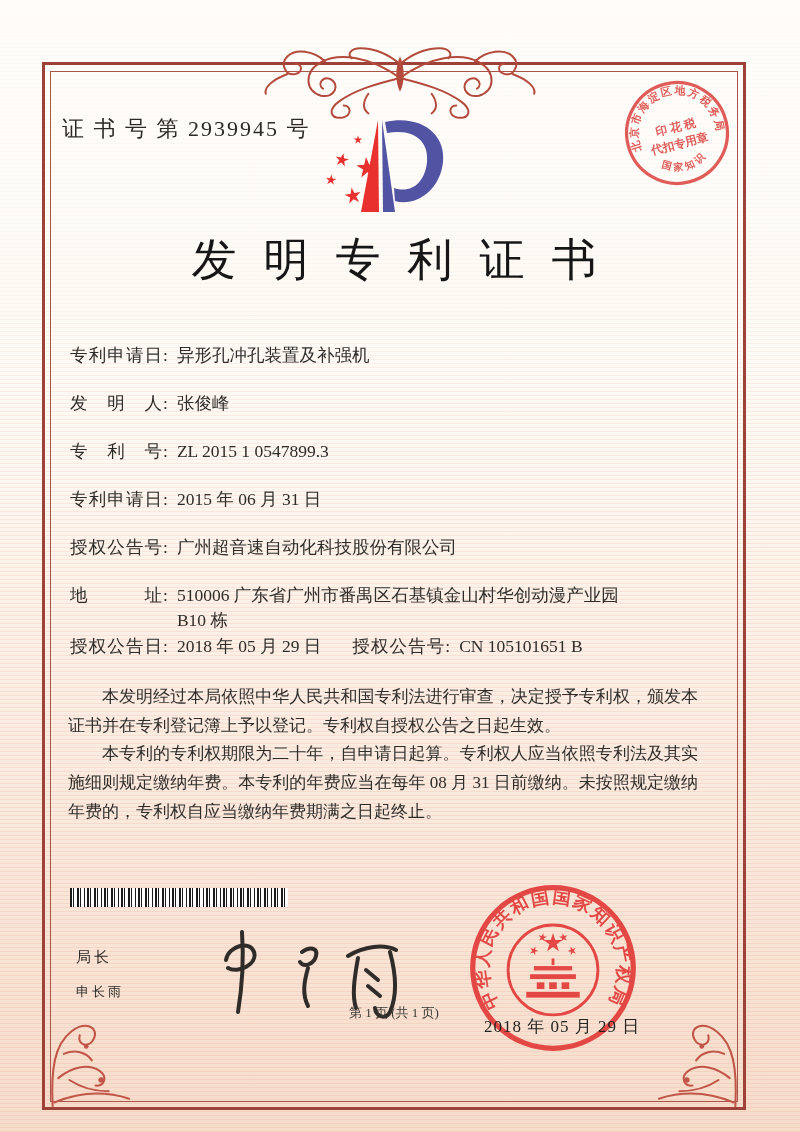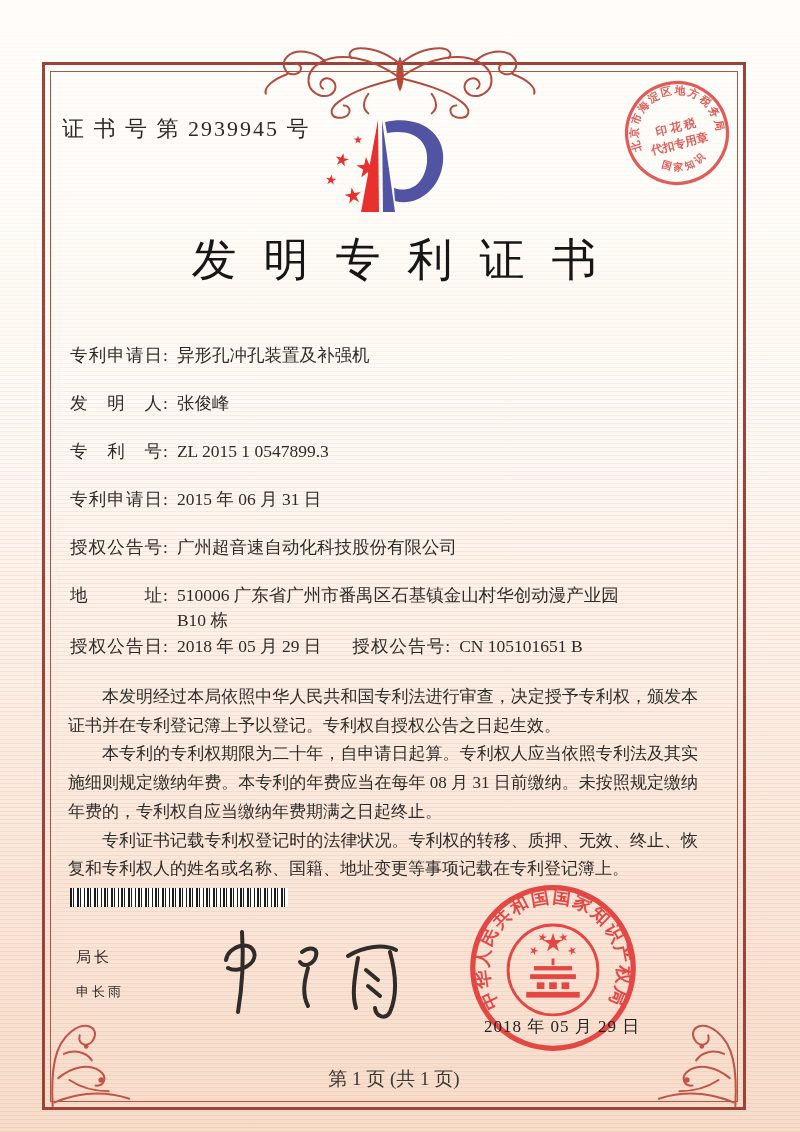--- a/index.html
+++ b/index.html
@@ -36,21 +36,21 @@
   .paras p{margin:0;text-indent:2em;}
   .barcode{position:absolute;left:70px;top:888px;width:218px;height:19px;
       background:repeating-linear-gradient(90deg,#1b1b1b 0 2px,#fdfdfd 2px 3px,#1b1b1b 3px 4px,
       #fdfdfd 4px 7px,#1b1b1b 7px 9px,#fdfdfd 9px 10px,#1b1b1b 10px 11px,#fdfdfd 11px 14px,
       #1b1b1b 14px 15px,#fdfdfd 15px 17px);}
   .official-title{position:absolute;left:76px;top:948px;font-size:15px;color:#2c2a27;letter-spacing:3px;}
   .official-name{position:absolute;left:76px;top:983px;font-size:13px;color:#2c2a27;letter-spacing:3px;}
   .signature{position:absolute;left:198px;top:922px;width:235px;height:100px;}
   .seal{position:absolute;left:467px;top:882px;width:172px;height:172px;opacity:.95;}
   .seal-date{position:absolute;left:484px;top:1015px;font-size:17px;color:#252423;letter-spacing:1px;}
-  .footer{position:absolute;left:42px;right:54px;top:1066px;text-align:center;font-size:19px;color:#3a3834;}
+  .footer{position:absolute;left:42px;right:54px;top:1004px;text-align:center;font-size:13px;color:#3a3834;}
 </style>
 </head>
 <body>
 
 <div class="page">
 
   <div class="frame-outer"></div>
   <div class="frame-inner"></div>
 
   <svg class="top-ornament" viewBox="0 0 300 92">
@@ -159,21 +159,20 @@
         <span class="flabel">授权公告号</span>
           <span class="fcolon">:</span>
         <span class="fvalue">CN 105101651 B</span>
       </span>
     </div>
   </div>
 
   <div class="paras">
     <p>本发明经过本局依照中华人民共和国专利法进行审查，决定授予专利权，颁发本证书并在专利登记簿上予以登记。专利权自授权公告之日起生效。</p>
     <p>本专利的专利权期限为二十年，自申请日起算。专利权人应当依照专利法及其实施细则规定缴纳年费。本专利的年费应当在每年 08 月 31 日前缴纳。未按照规定缴纳年费的，专利权自应当缴纳年费期满之日起终止。</p>
-    <p>专利证书记载专利权登记时的法律状况。专利权的转移、质押、无效、终止、恢复和专利权人的姓名或名称、国籍、地址变更等事项记载在专利登记簿上。</p>
   </div>
 
   <div class="barcode"></div>
 
   <div class="official-title">局长</div>
   <div class="official-name">申长雨</div>
 
   <svg class="signature" viewBox="0 0 235 100">
     <g stroke="#1f1d1b" stroke-width="4" fill="none" stroke-linecap="round" opacity="0.92">
       <path d="M28 38 C30 24 52 18 56 30 C60 42 40 52 30 46"></path>

